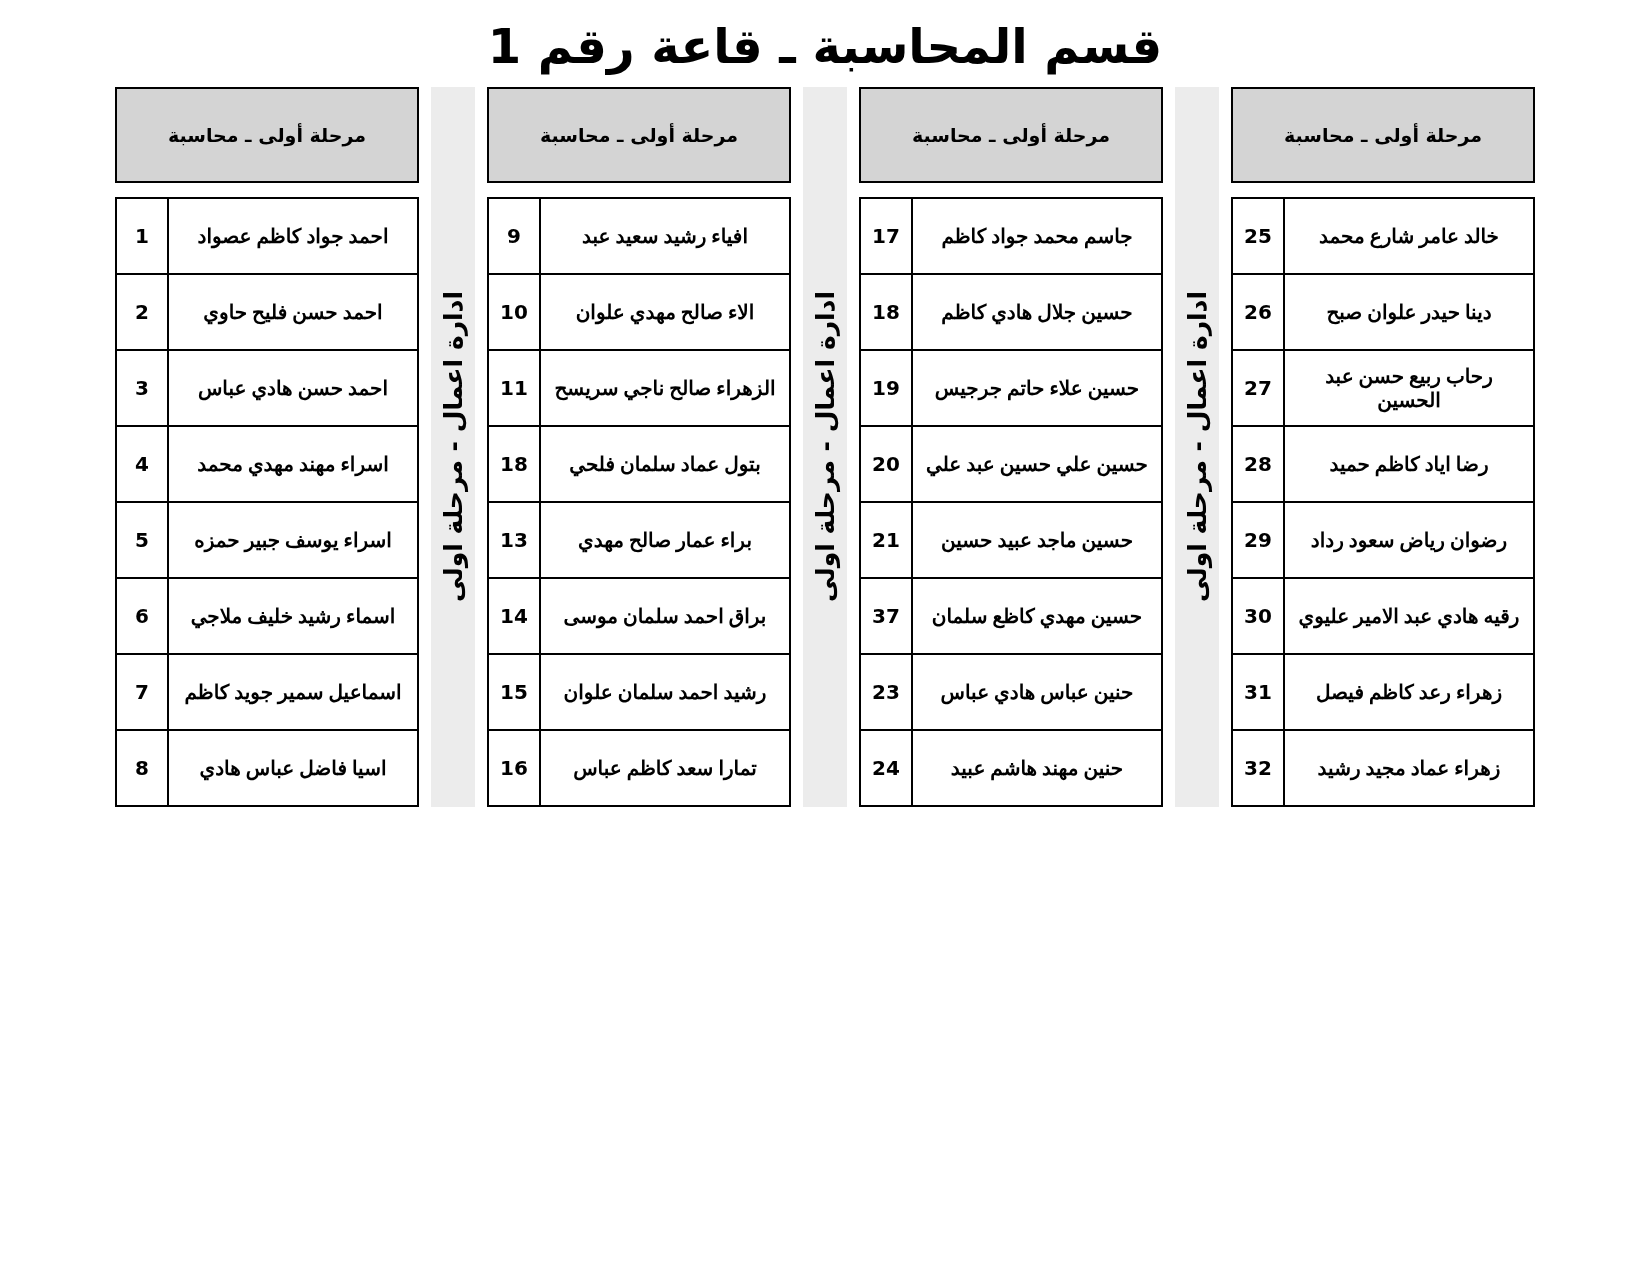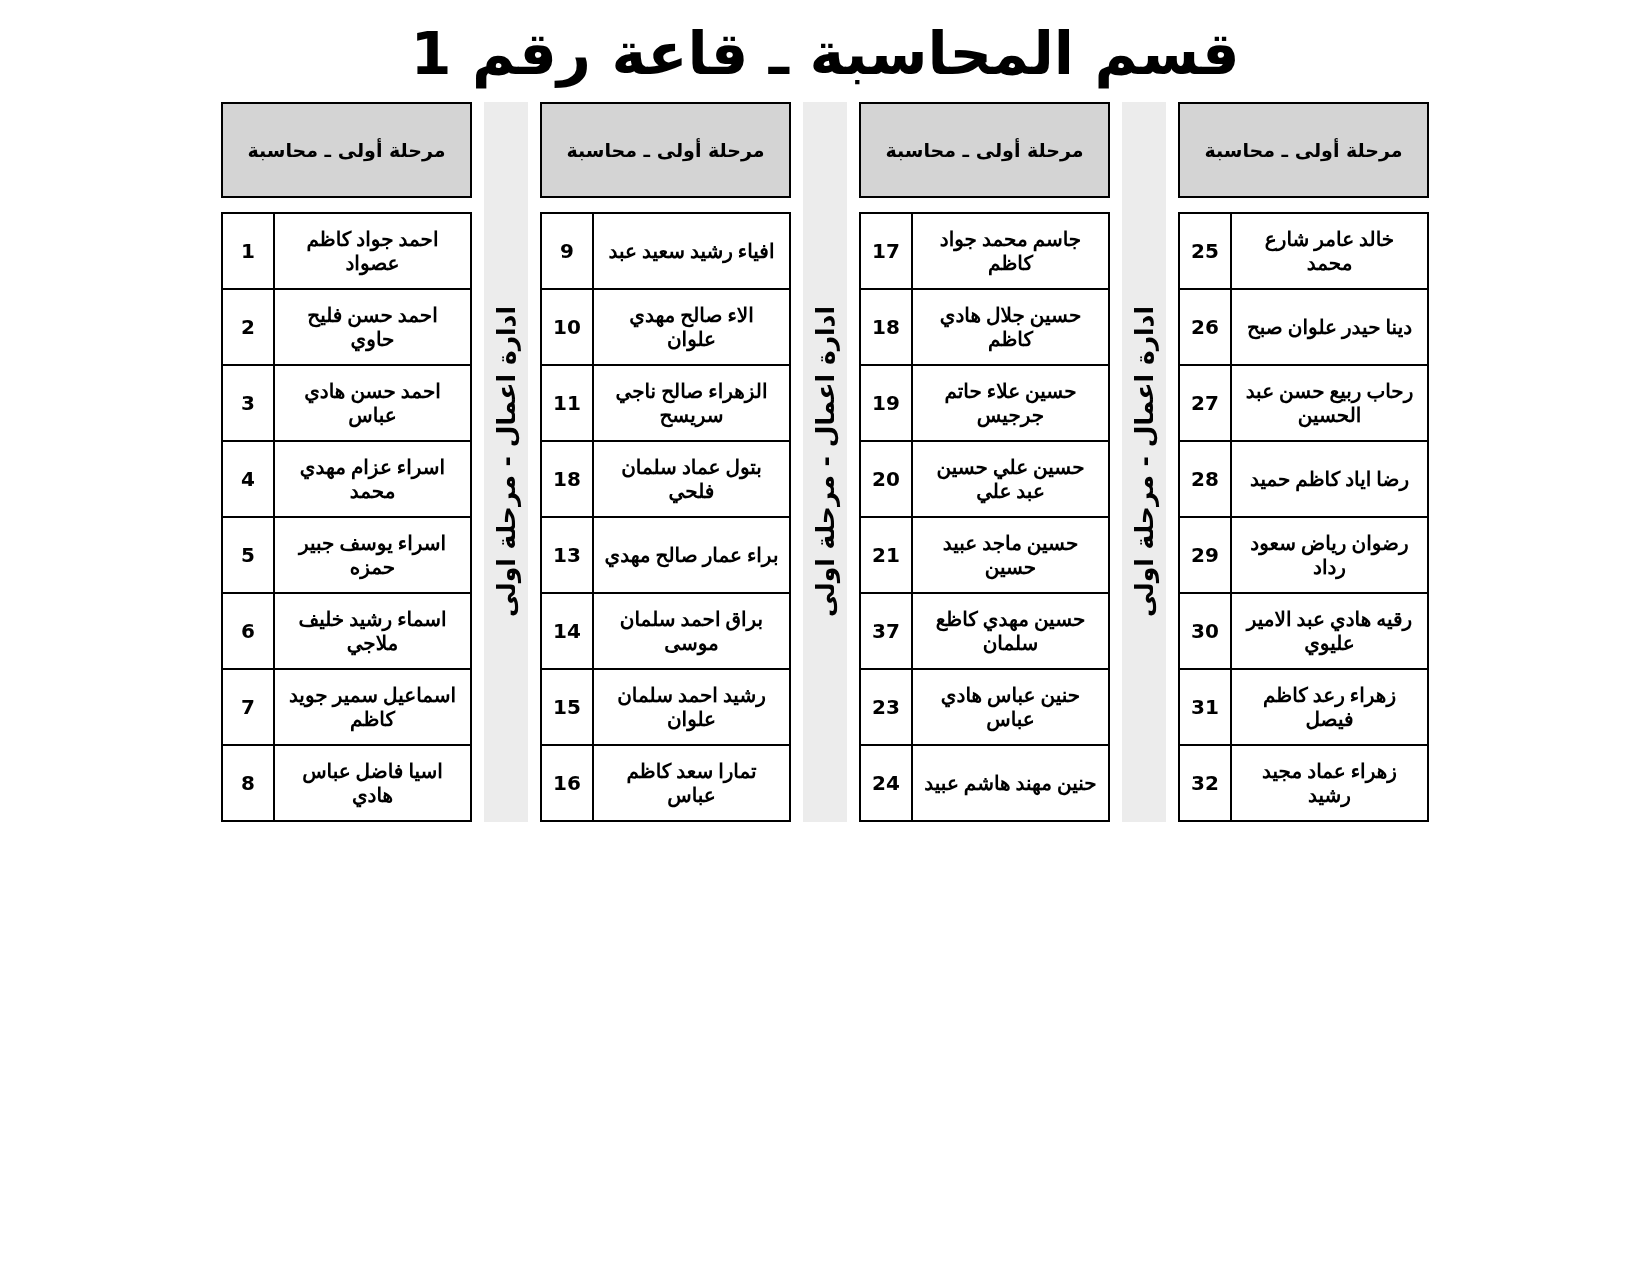--- a/index.html
+++ b/index.html
@@ -15,41 +15,41 @@
     overflow: hidden;
   }
   .page {
     position: relative;
     width: 1650px;
     height: 1275px;
     box-sizing: border-box;
   }
   .title {
     text-align: center;
-    font-size: 59px;
+    font-size: 48px;
     font-weight: bold;
     letter-spacing: 0px;
     margin: 14px 0 8px 0;
     line-height: 1.35;
     direction: rtl;
     white-space: nowrap;
   }
   .board {
     display: flex;
     flex-direction: row;
     align-items: stretch;
     justify-content: center;
     gap: 0px;
     padding: 0 38px;
     box-sizing: border-box;
   }
   .col-block {
     display: flex;
     flex-direction: column;
-    width: 251px;
+    width: 304px;
     border-radius: 6px;
   }
   .col-head {
     border: 2px solid #000;
     background: #d4d4d4;
     height: 96px;
     display: flex;
     align-items: center;
     justify-content: center;
     font-size: 19px;
@@ -256,21 +256,21 @@
           </tr>
           <tr>
             <td class="nm">احمد حسن فليح حاوي</td>
             <td class="num">2</td>
           </tr>
           <tr>
             <td class="nm">احمد حسن هادي عباس</td>
             <td class="num">3</td>
           </tr>
           <tr>
-            <td class="nm">اسراء عزام مهدي محمد</td>
+            <td class="nm">اسراء مهند مهدي محمد</td>
             <td class="num">4</td>
           </tr>
           <tr>
             <td class="nm">اسراء يوسف جبير حمزه</td>
             <td class="num">5</td>
           </tr>
           <tr>
             <td class="nm">اسماء رشيد خليف ملاجي</td>
             <td class="num">6</td>
           </tr>

